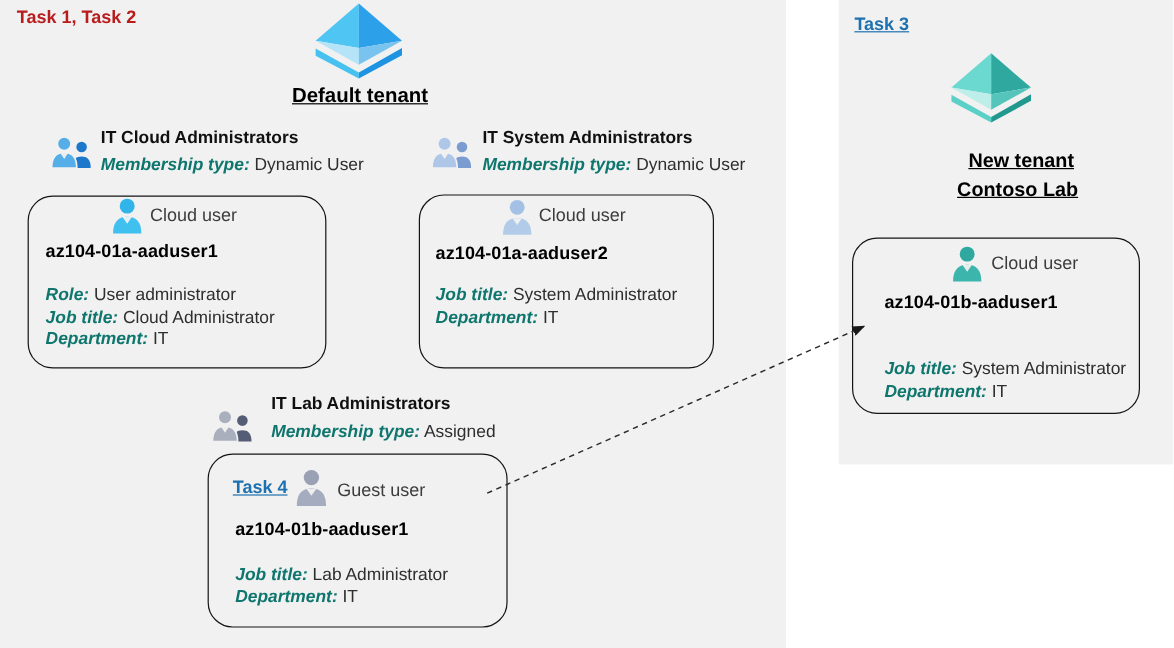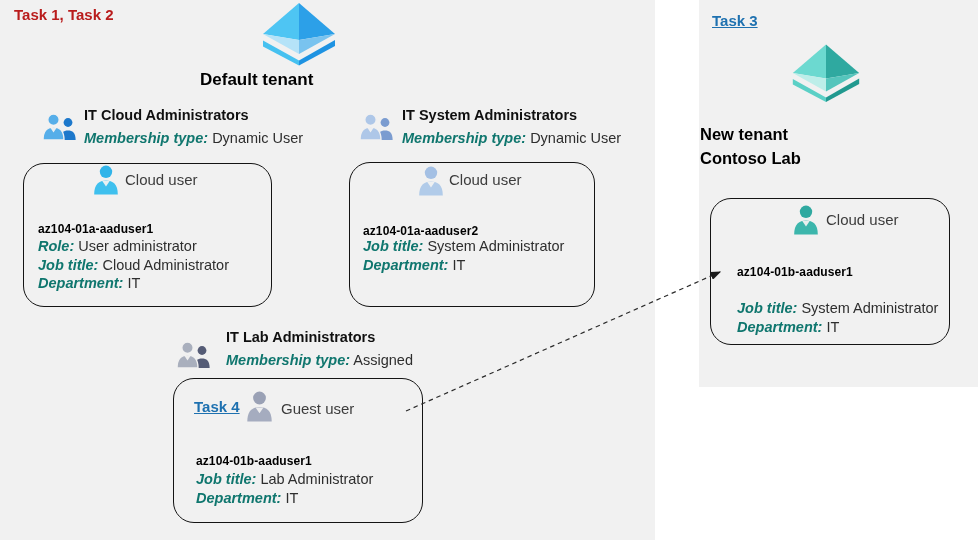--- a/index.html
+++ b/index.html
@@ -3,27 +3,27 @@
 <meta charset="utf-8">
 <style>
   * { margin:0; padding:0; box-sizing:border-box; }
   html,body { background:#fff; }
   body { font-family:"Liberation Sans", sans-serif; }
   .stage { position:relative; width:978px; height:540px; background:#ffffff; overflow:hidden; }
   .abs { position:absolute; }
   .panel { position:absolute; background:#f1f1f1; }
   .task-label { position:absolute; font-weight:bold; font-size:15px; color:#b91c1c; white-space:nowrap; }
   .task-label.alt { color:#1e71b0;text-decoration:underline; }
-  .tenant-title { position:absolute; font-weight:bold; font-size:17px; color:#000; white-space:nowrap; }
+  .tenant-title { position:absolute; font-weight:bold; font-size:17px; color:#000; text-align:center; white-space:nowrap;text-decoration:underline; }
   .group-title { position:absolute; font-weight:bold; font-size:14.5px; color:#101010; white-space:nowrap; }
   .membership { position:absolute; font-size:14.5px; color:#2e2e2e; white-space:nowrap; }
   .membership .b, .fields .b { font-weight:bold; color:#0f766e;font-style:italic; }
   .card { position:absolute; border:1.4px solid #141414; border-radius:21px; background:transparent; }
   .kind-label { position:absolute; font-size:15px; color:#3c3c3c; white-space:nowrap; }
-  .user-name { position:absolute; font-weight:bold; font-size:12px; color:#000; white-space:nowrap; letter-spacing:0.1px;margin-top:21px; }
+  .user-name { position:absolute; font-weight:bold; font-size:15px; color:#000; white-space:nowrap; letter-spacing:0.1px; }
   .fields { position:absolute; font-size:14.5px; color:#2e2e2e; line-height:18.6px; white-space:nowrap; }
   .overlay { position:absolute; left:0; top:0; pointer-events:none; }
   svg { display:block; }
 </style>
 </head>
 <body>
 
 <div class="stage">
 
   <div class="panel" style="left:0;top:0;width:655px;height:540px;"></div>
@@ -140,21 +140,21 @@
     <svg width="70" height="62" viewBox="0 0 76 64">
       <polygon points="38,1 2,32 38,38" fill="#6cd9d0"></polygon>
       <polygon points="38,1 74,32 38,38" fill="#2fa9a0"></polygon>
       <polygon points="2,32 38,52 38,38" fill="#bdeee9"></polygon>
       <polygon points="74,32 38,52 38,38" fill="#55c5bc"></polygon>
       <polygon points="2,38.5 38,58.5 38,63.5 2,44.5" fill="#5bd0c6"></polygon>
       <polygon points="38,58.5 74,38 74,44 38,63.5" fill="#21998f"></polygon>
     </svg>
   </div>
   <div class="tenant-title" style="left:700px;top:125px;width:302px;font-size:16.5px;">New tenant</div>
-  <div class="tenant-title" style="left:700px;top:149px;width:224px;font-size:16.5px;">Contoso Lab</div>
+  <div class="tenant-title" style="left:736px;top:149px;width:224px;font-size:16.5px;">Contoso Lab</div>
 
   <div class="card" style="left:710px;top:198px;width:240px;height:147px;"></div>
   <div class="abs" style="left:793px;top:205px;">
     <svg width="26" height="30" viewBox="0 0 26 31">
       <circle cx="13" cy="7" r="6.4" fill="#2fa9a0"></circle>
       <path d="M0.8,30.6 C0.8,19.6 6,16.1 13,16.1 C20,16.1 25.2,19.6 25.2,30.6 Z" fill="#3cb6ac"></path>
       <polygon points="9,16.4 13,22.2 17,16.4" fill="#f1f1f1" opacity="0.95"></polygon>
     </svg>
   </div>
   <div class="kind-label" style="left:826px;top:211px;">Cloud user</div>

